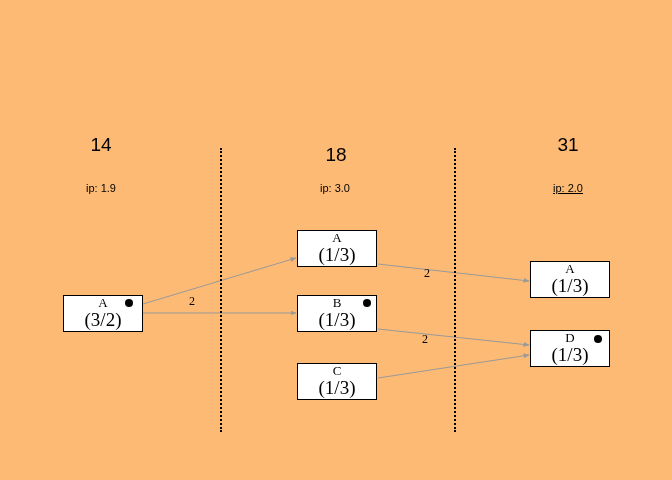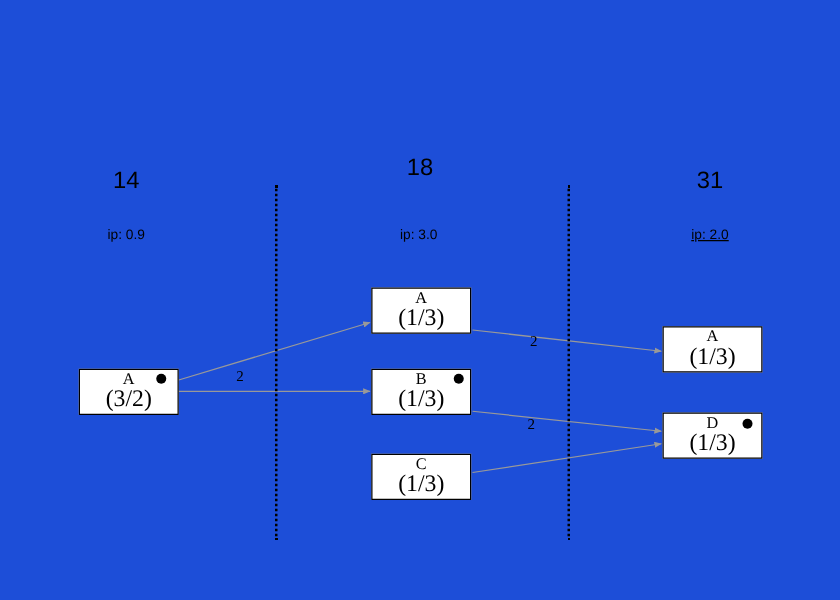--- a/index.html
+++ b/index.html
@@ -4,21 +4,21 @@
 <style>
   html, body {
     margin: 0;
     padding: 0;
     background: #ffffff;
   }
   #canvas {
     position: relative;
     width: 672px;
     height: 480px;
-    background: #1d4ed8;
+    background: #fdba74;
     overflow: hidden;
     font-family: "Liberation Sans", sans-serif;
   }
   #edge-layer {
     position: absolute;
     left: 0;
     top: 0;
     width: 672px;
     height: 480px;
   }
@@ -92,22 +92,22 @@
         <line x1="143" y1="304" x2="296" y2="258" stroke="#999999" stroke-width="1" marker-end="url(#arrowhead)"></line>
         <line x1="143" y1="313" x2="296" y2="313" stroke="#999999" stroke-width="1" marker-end="url(#arrowhead)"></line>
         <line x1="378" y1="264" x2="529" y2="281" stroke="#999999" stroke-width="1" marker-end="url(#arrowhead)"></line>
         <line x1="378" y1="329" x2="529" y2="345" stroke="#999999" stroke-width="1" marker-end="url(#arrowhead)"></line>
         <line x1="378" y1="378" x2="529" y2="355" stroke="#999999" stroke-width="1" marker-end="url(#arrowhead)"></line>
       </g>
   </svg>
 
   <div id="headers-group">
       <div class="col-header" style="left: 41px; top: 134px; width: 120px;">14</div>
-      <div class="col-ip" style="left: 41px; top: 182px; width: 120px;">ip: 0.9</div>
-      <div class="col-header" style="left: 276px; top: 124px; width: 120px;">18</div>
+      <div class="col-ip" style="left: 41px; top: 182px; width: 120px;">ip: 1.9</div>
+      <div class="col-header" style="left: 276px; top: 144px; width: 120px;">18</div>
       <div class="col-ip" style="left: 275px; top: 182px; width: 120px;">ip: 3.0</div>
       <div class="col-header" style="left: 508px; top: 134px; width: 120px;">31</div>
       <div class="col-ip" style="left: 508px; top: 182px; width: 120px; text-decoration: underline;">ip: 2.0</div>
     </div>
   <div id="dividers-group">
       <div class="divider" style="left: 220px; top: 148px; height: 284px;"></div>
       <div class="divider" style="left: 454px; top: 148px; height: 284px;"></div>
     </div>
   <div id="nodes-group">
       <div class="node" style="left: 63px; top: 295px; width: 80px; height: 37px; border-color: rgb(0, 0, 0);">

